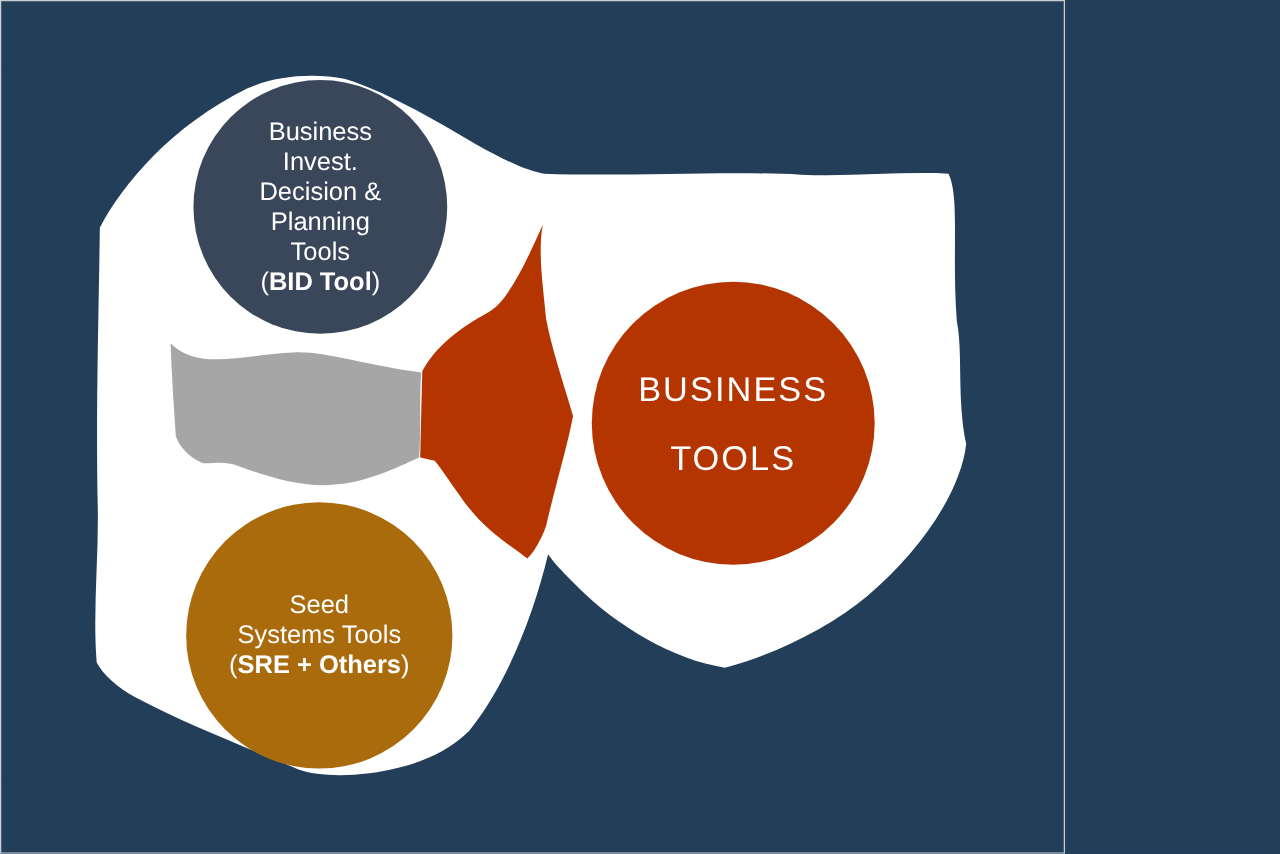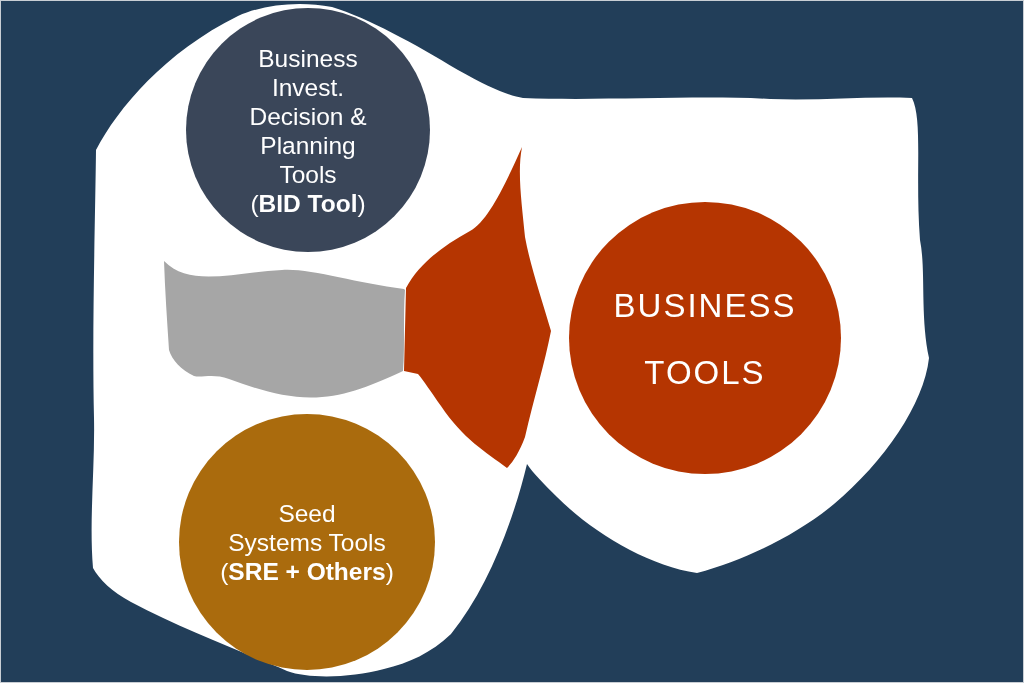--- a/index.html
+++ b/index.html
@@ -2,21 +2,21 @@
 <html><head>
 <meta charset="utf-8">
 <style>
   html, body {
     margin: 0;
     padding: 0;
     background: #223e59;
   }
   .stage {
     position: relative;
-    width: 1024px;
+    width: 852px;
     height: 683px;
     overflow: hidden;
     outline: 1px solid #c9ced4;
     outline-offset: -1px;
   }
   .stage svg {
     display: block;
     width: 100%;
     height: 100%;
   }

